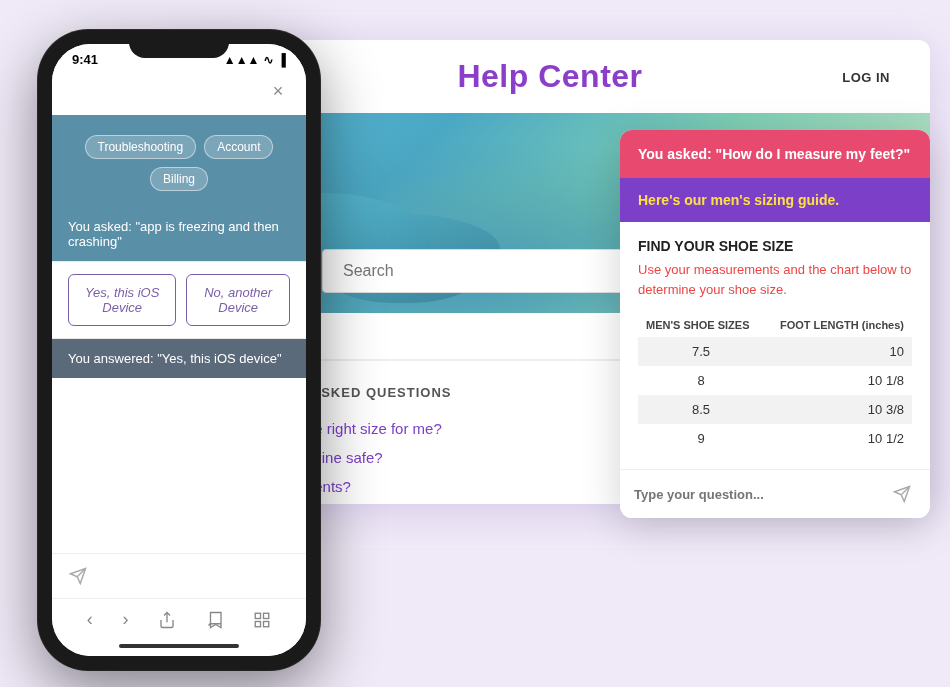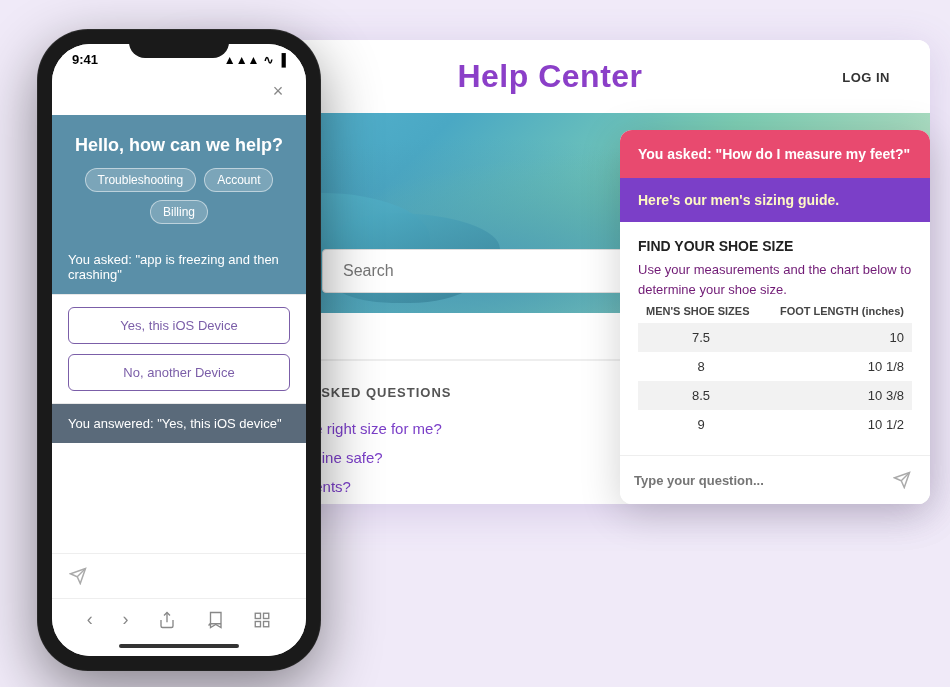--- a/index.html
+++ b/index.html
@@ -280,24 +280,25 @@
     .chat-msg-bot {
       background: #fff;
       padding: 12px 16px;
       font-size: 13px;
       color: #333;
       border-bottom: 1px solid #e8e8e8;
     }
     .chat-buttons {
       padding: 12px 16px;
       display: flex;
-      flex-direction: column;
+      flex-direction: row;
       gap: 10px;
       background: #fff;
       border-bottom: 1px solid #e8e8e8;
+      font-style: italic;
     }
     .chat-btn {
       border: 1.5px solid #7b5ea8;
       border-radius: 6px;
       padding: 10px;
       text-align: center;
       font-size: 13px;
       color: #7b5ea8;
       background: #fff;
       cursor: pointer;
@@ -389,36 +390,36 @@
       padding: 16px 18px;
       font-size: 14px;
       font-weight: 600;
       color: #fff;
     }
     .cb-answer-bar {
       background: #7b3fc8;
       padding: 14px 18px;
       font-size: 14px;
       font-weight: 600;
-      color: #fef9c3;
+      color: #fde047;
     }
     .cb-content {
       padding: 16px 18px;
       background: #fff;
     }
     .cb-content-title {
       font-size: 14px;
       font-weight: 700;
       color: #222;
       margin-bottom: 6px;
     }
     .cb-content-desc {
       font-size: 13px;
-      color: #701a75;
-      margin-bottom: 0;
+      color: #ef4444;
+      margin-bottom: 14px;
       line-height: 1.5;
     }
     .cb-table {
       width: 100%;
       border-collapse: separate;
       border-spacing: 0;
       font-size: 13px;
     }
     .cb-table thead th {
       font-weight: 700;
@@ -515,21 +516,20 @@
         </div>
       </div>
 
       <div class="phone-header">
         <div class="phone-close-btn">×</div>
       </div>
 
       <div class="phone-content">
 
         <div class="phone-hello-banner">
-          <div class="phone-hello-title">Hello, how can we help?</div>
           <div class="phone-tags">
             <span class="phone-tag">Troubleshooting</span>
             <span class="phone-tag">Account</span>
             <span class="phone-tag">Billing</span>
           </div>
         </div>
 
         <div class="phone-chat">
           <div class="chat-msg-user">You asked: "app is freezing and then crashing"</div>
           <div class="chat-buttons">

